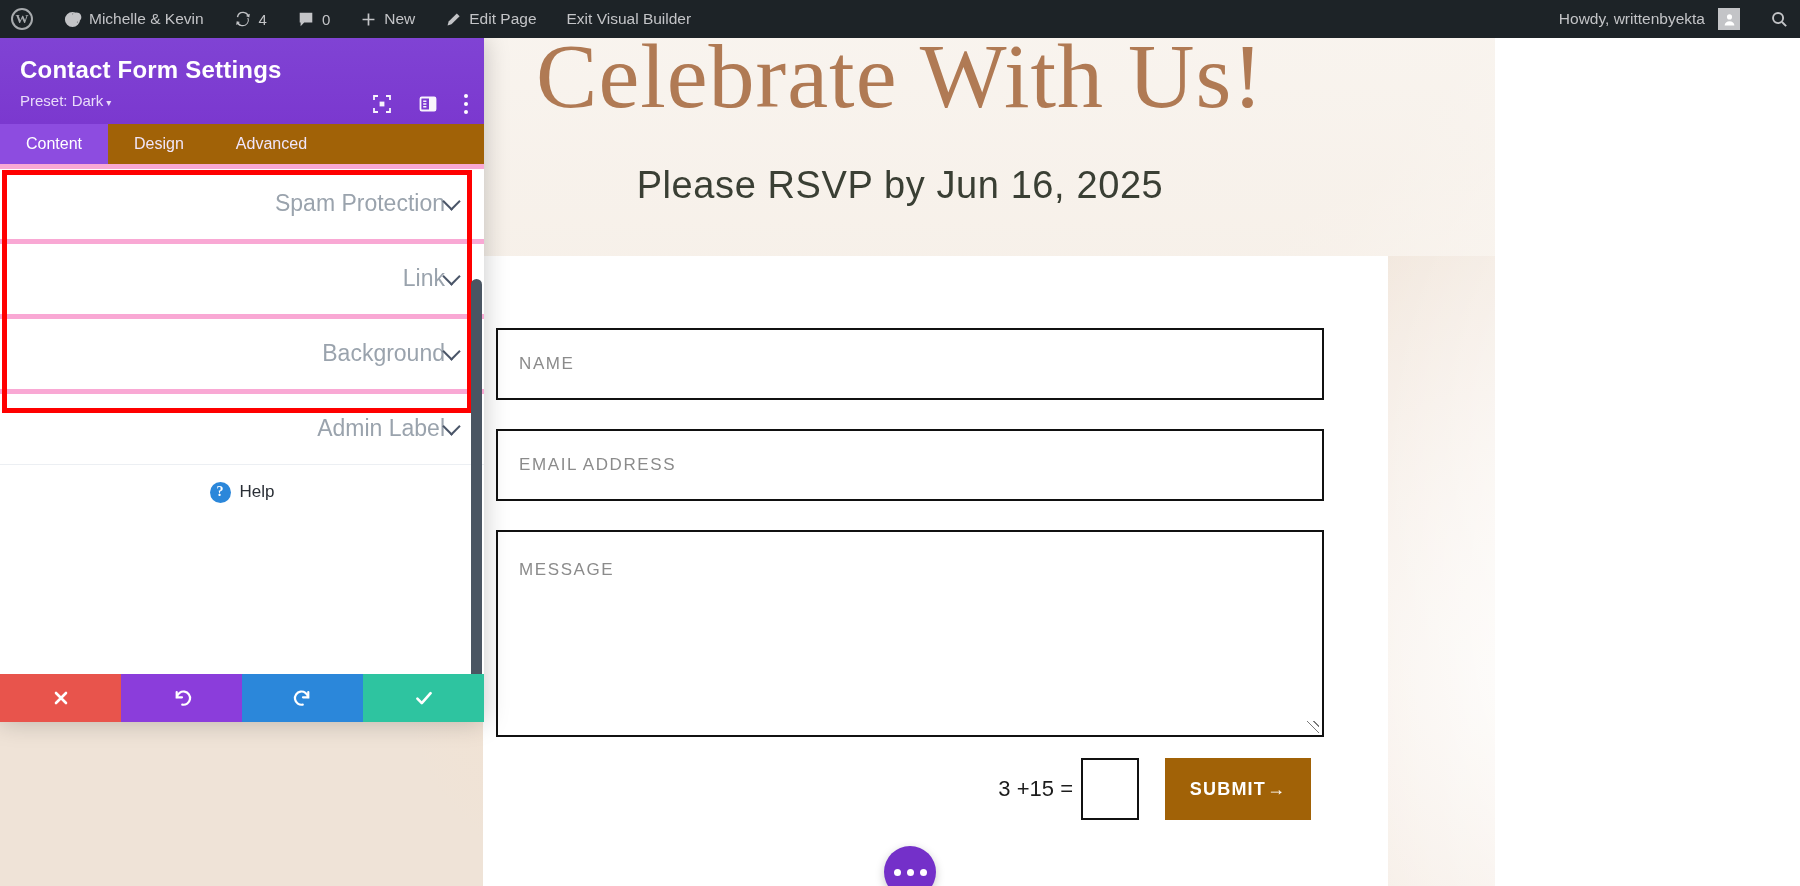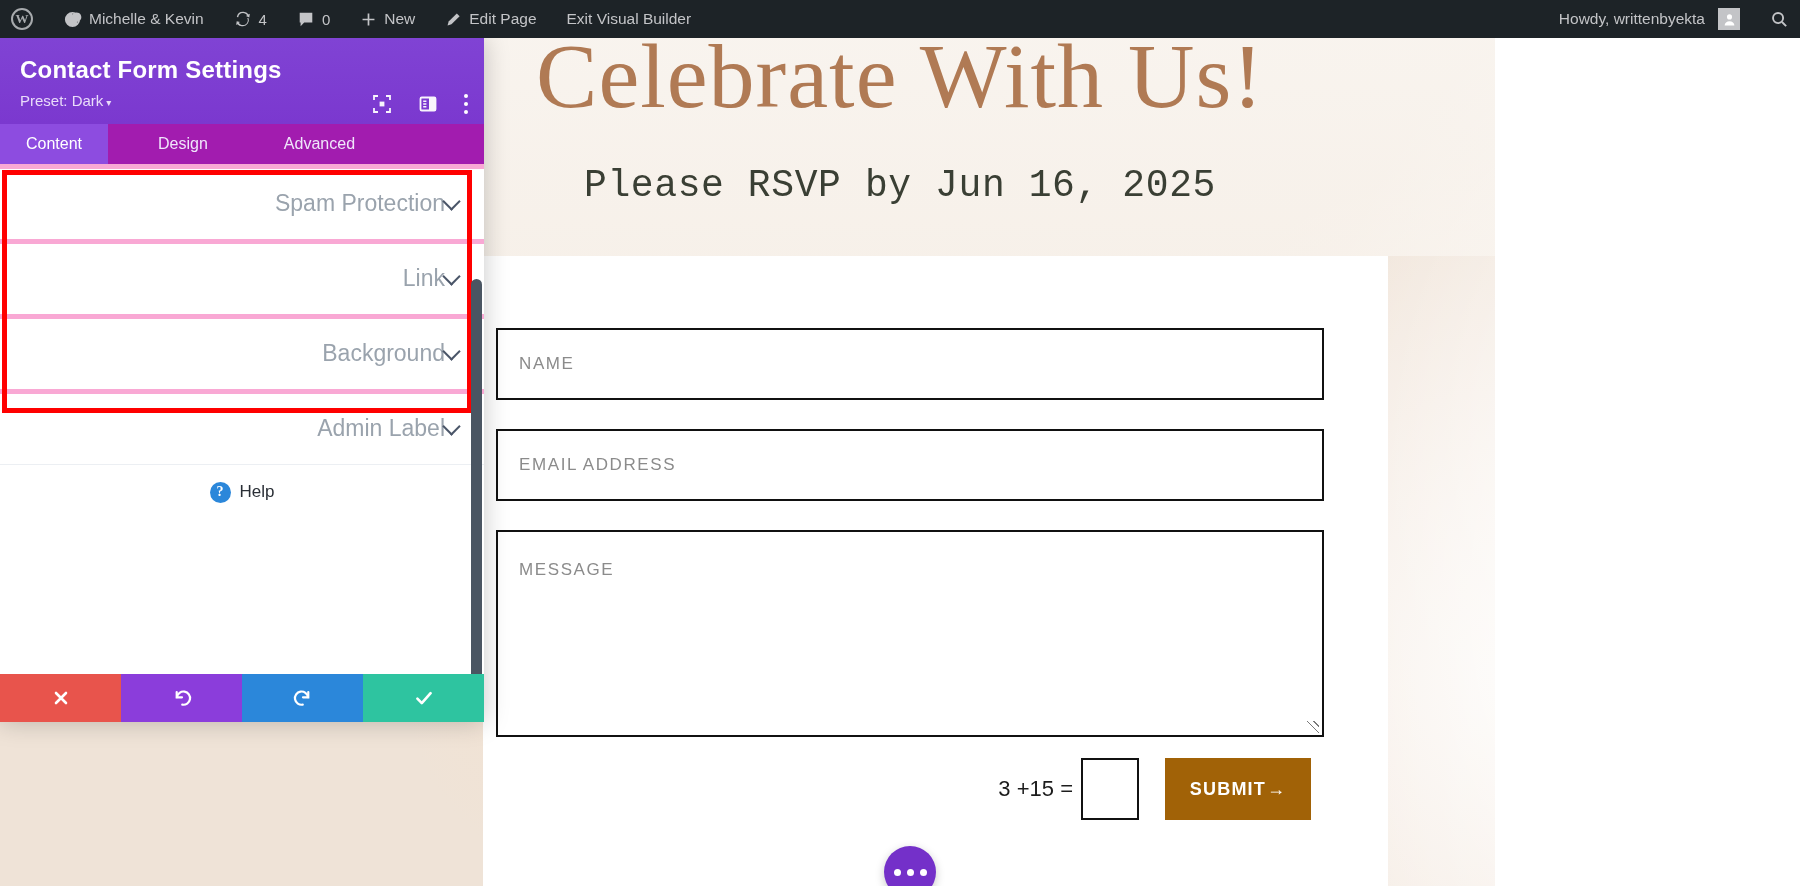--- a/index.html
+++ b/index.html
@@ -80,21 +80,21 @@
   .hdr-ico { cursor: pointer; opacity: .95; line-height: 0; }
   .dots-vert {
     width: 4px; height: 20px;
     display: flex; flex-direction: column;
     justify-content: space-between; align-items: center;
     cursor: pointer;
   }
   .dots-vert i { width: 4px; height: 4px; background: #fff; border-radius: 50%; display: block; }
 
   #panel-tabs {
-    display: flex; background: #a21caf; height: 40px; gap: 24px;
+    display: flex; background: #a16207; height: 40px;
   }
   .p-tab {
     flex: 0 0 auto; padding: 0 26px;
     display: flex; align-items: center; justify-content: center;
     color: #f0e6fb; font-size: 16px; cursor: pointer;
     height: 40px;
   }
   .p-tab.active { background: #8d4ce0; color: #fff; }
 
   #panel-body {
@@ -226,21 +226,21 @@
     justify-content: flex-start;
     background: linear-gradient(180deg, rgba(252,250,247,.72) 0%, rgba(250,246,241,.70) 100%);
   }
   #hero-title {
     font-family: "Liberation Serif", serif;
     font-size: 92px; color: #b07a54; line-height: 1.0;
     margin-top: -8px; white-space: nowrap;
     letter-spacing: 1px;
   }
   #hero-sub {
-    font-family: Liberation Mono, monospace;
+    font-family: Liberation Sans, sans-serif;
     font-size: 38px; color: #3a3f34; margin-top: 42px;
     letter-spacing: .6px;
   }
 
   #form-card {
     position: absolute; left: 483px; top: 218px;
     width: 905px; height: 630px;
     background: #fff;
     padding: 60px 0 0 0;
   }

